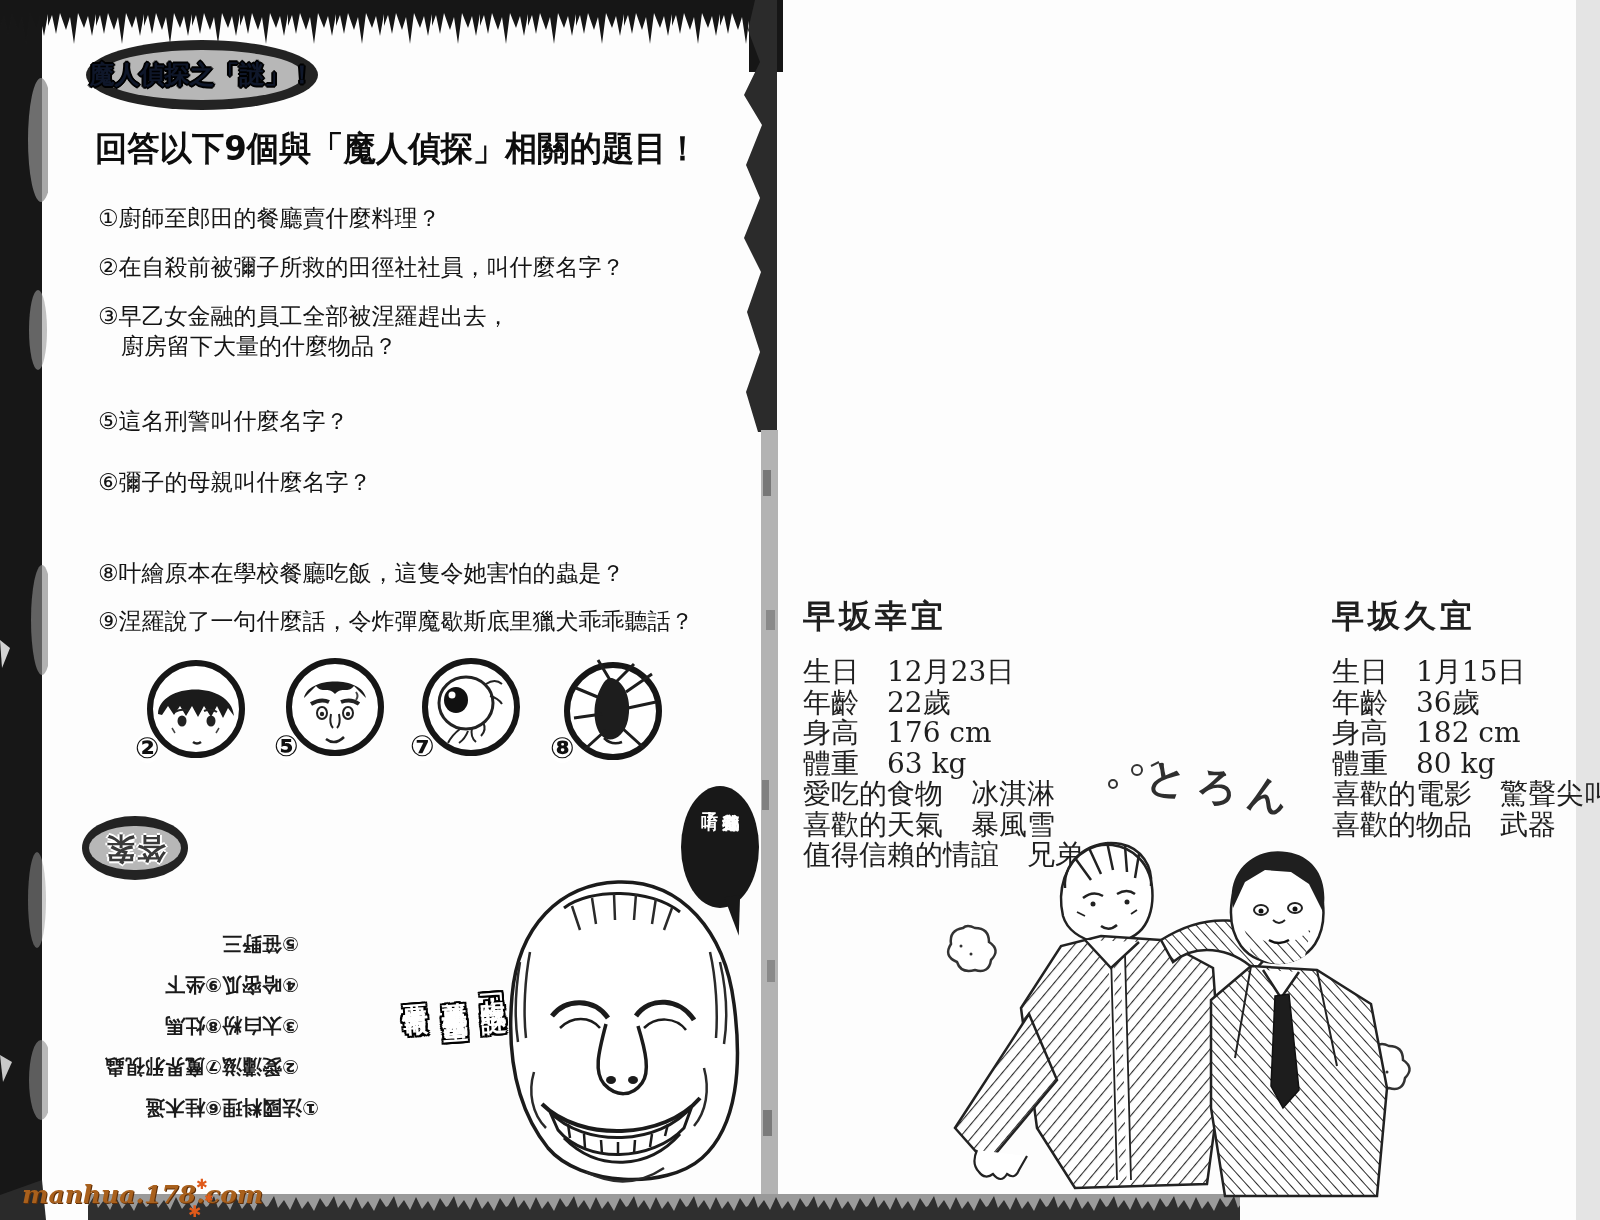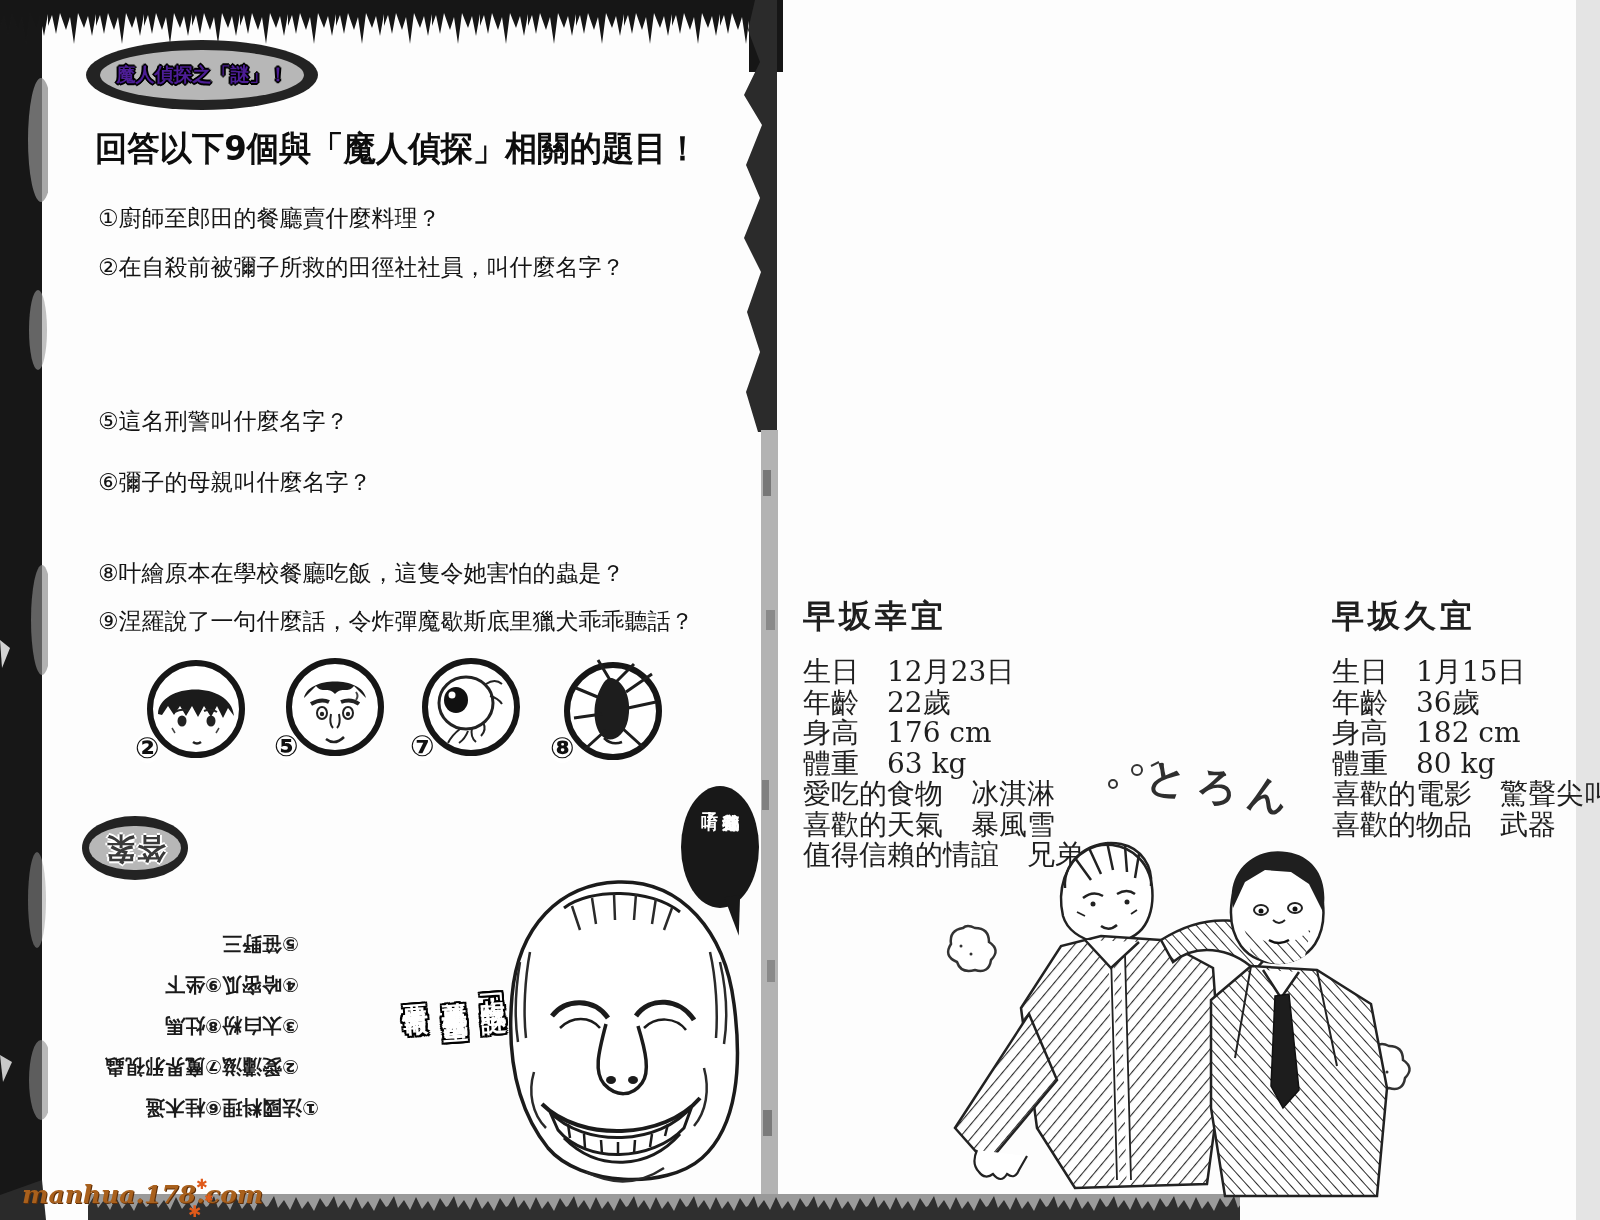--- a/index.html
+++ b/index.html
@@ -5,21 +5,21 @@
   html,body{margin:0;padding:0;background:#fff;}
   #stage{position:relative;width:1600px;height:1220px;background:#fdfdfd;overflow:hidden;
          font-family:"DejaVu Sans","Liberation Sans",sans-serif;color:#161616;}
   .abs{position:absolute;}
 
   
   .title-oval{left:86px;top:40px;width:232px;height:70px;background:#232323;border-radius:50%;
               display:flex;align-items:center;justify-content:center;}
   .title-oval-inner{width:88%;height:72%;background:#b7b7b7;border-radius:50%;
               display:flex;align-items:center;justify-content:center;}
-  .title-oval-text{font-size:19px;font-weight:800;color:#4c1d95;letter-spacing:0px;white-space:nowrap;
+  .title-oval-text{font-size:25px;font-weight:800;color:#0f172a;letter-spacing:0px;white-space:nowrap;
               text-shadow:-2px 0 #000,2px 0 #000,0 -2px #000,0 2px #000,-1px -1px #000,1px 1px #000,1px -1px #000,-1px 1px #000;}
   .heading{left:95px;top:126px;font-size:34px;font-weight:900;white-space:nowrap;color:#0d0d0d;
            transform:scaleX(.95);transform-origin:left top;letter-spacing:0px;}
   .question{left:98px;font-size:23px;font-weight:500;color:#141414;white-space:pre-wrap;line-height:30px;}
 
   .portrait{width:102px;height:102px;}
   .portrait svg{display:block;}
   .portrait-num{position:absolute;left:-10px;top:76px;font-size:29px;font-weight:700;color:#111;
                 background:#fff;border-radius:50%;line-height:1;}
 
@@ -115,20 +115,22 @@
   <div class="abs title-oval">
     <div class="title-oval-inner">
       <span class="title-oval-text">魔人偵探之「謎」！</span>
     </div>
   </div>
 
   <div class="abs heading">回答以下9個與「魔人偵探」相關的題目！</div>
 
   <div class="abs question" style="top:203px;">①廚師至郎田的餐廳賣什麼料理？</div>
   <div class="abs question" style="top:252px;">②在自殺前被彌子所救的田徑社社員，叫什麼名字？</div>
+  <div class="abs question" style="top:301px;">③早乙女金融的員工全部被涅羅趕出去，
+　廚房留下大量的什麼物品？</div>
   <div class="abs question" style="top:406px;">⑤這名刑警叫什麼名字？</div>
   <div class="abs question" style="top:467px;">⑥彌子的母親叫什麼名字？</div>
   <div class="abs question" style="top:558px;">⑧叶繪原本在學校餐廳吃飯，這隻令她害怕的蟲是？</div>
   <div class="abs question" style="top:606px;">⑨涅羅說了一句什麼話，令炸彈魔歇斯底里獵犬乖乖聽話？</div>
 
   <div class="abs portrait" style="left:145px;top:658px;">
     <svg width="102" height="102" viewBox="0 0 102 102">
       <circle cx="51" cy="51" r="46" fill="#fff" stroke="#161616" stroke-width="6"></circle>
       <path d="M13,56 C14,24 86,22 89,58 L83,50 78,60 72,48 66,59 59,48 53,59 47,48 41,58 35,48 29,57 23,48 17,57 Z" fill="#1b1b1b"></path>
       <ellipse cx="37" cy="63" rx="4.5" ry="5.5" fill="#222"></ellipse>

